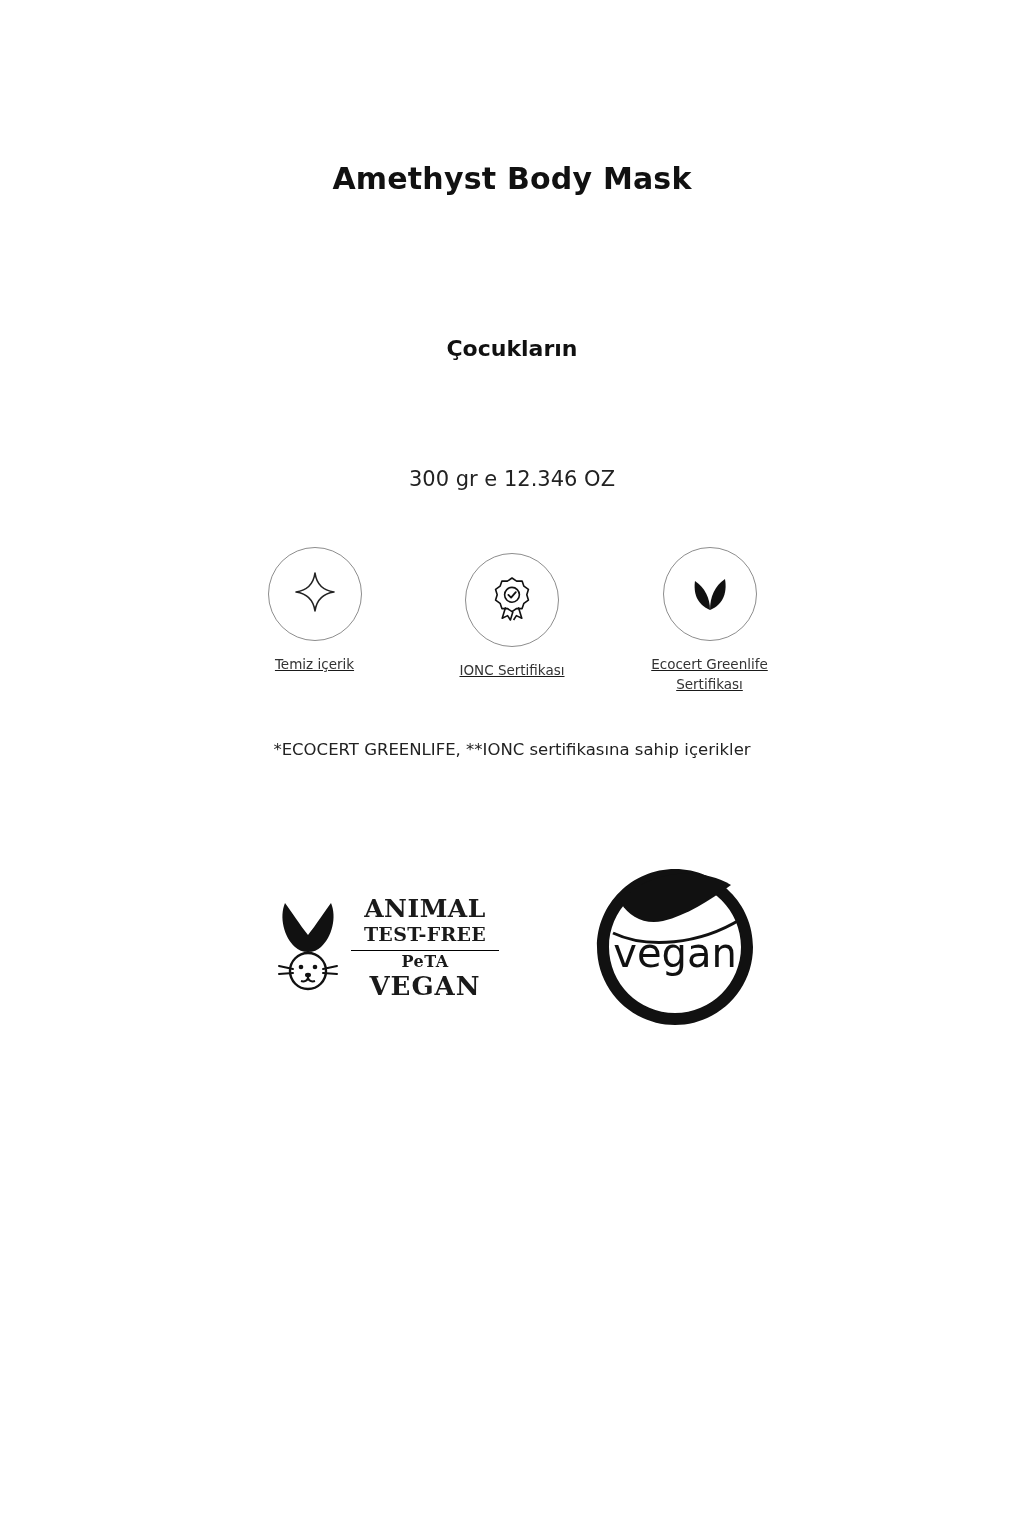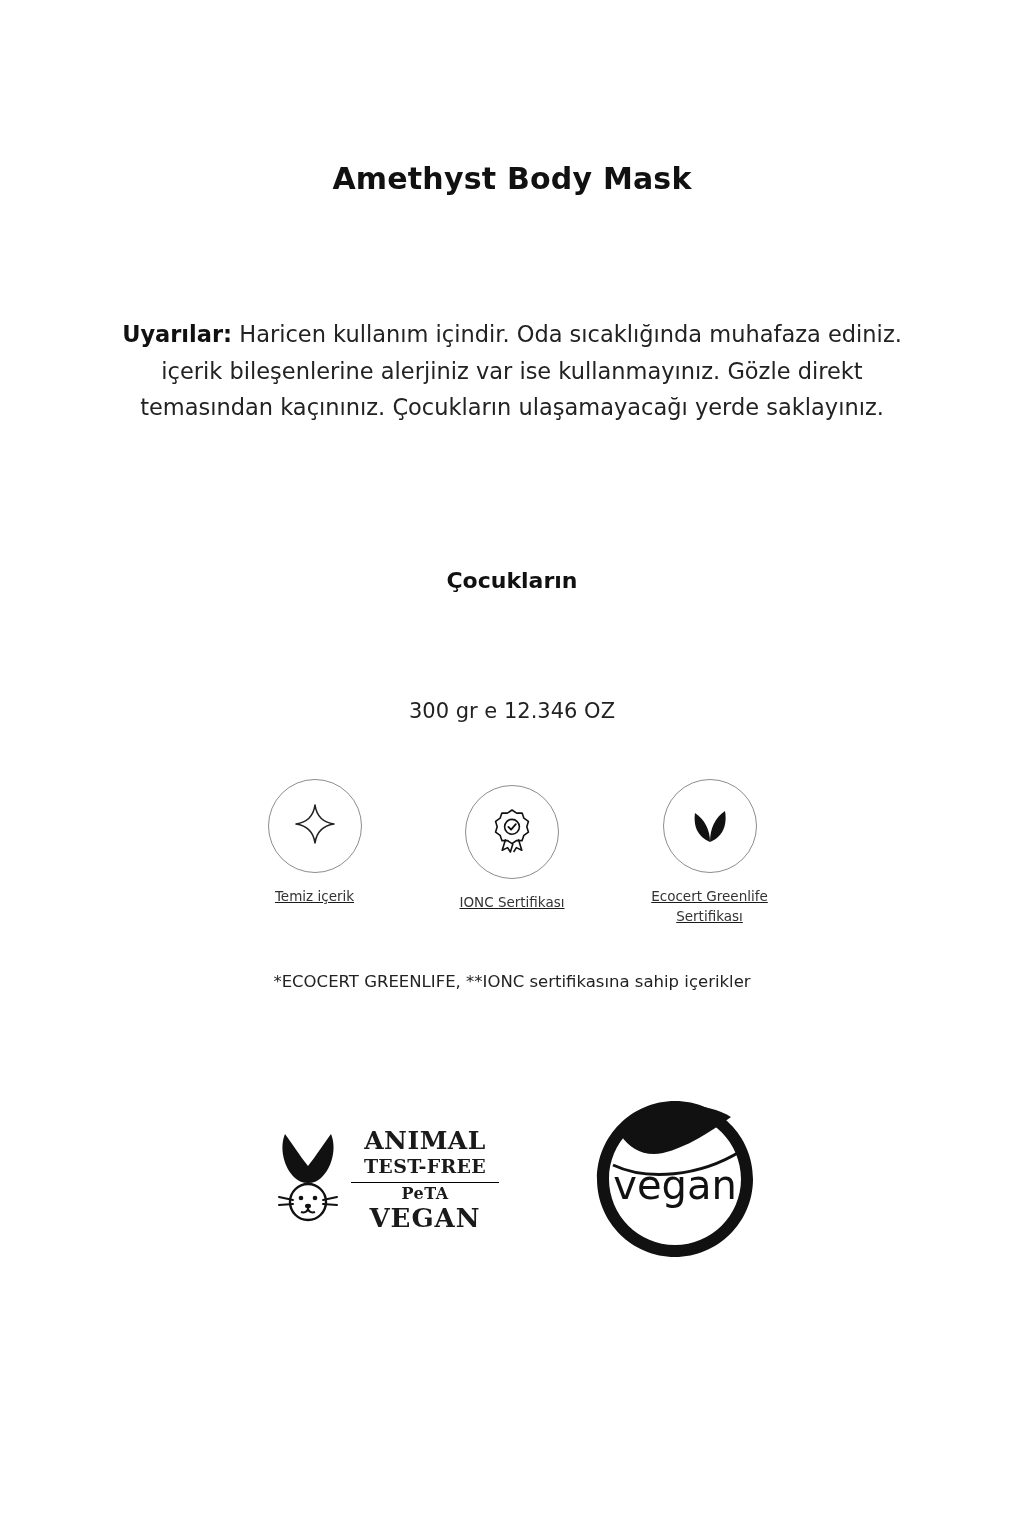--- a/index.html
+++ b/index.html
@@ -114,20 +114,21 @@
     align-items: center;
     gap: 92px;
   }
   .logo-peta {
     display: flex;
     flex-direction: column;
     align-items: center;
   }
   .peta-row {
     display: flex;
+    align-items: center;
   }
   .peta-text {
     display: flex;
     flex-direction: column;
     align-items: center;
     font-family: "DejaVu Serif", serif;
     line-height: 1;
   }
   .peta-line1 {
     font-size: 25px;
@@ -163,23 +164,20 @@
     height: 168px;
   }
 </style>
 </head>
 <body>
 
 <div class="page">
 
   <h1 class="product-title">Amethyst Body Mask</h1>
 
-  <p class="warnings">
-    <span class="lead">Uyarılar:</span><span> Haricen kullanım içindir. Oda sıcaklığında muhafaza ediniz. içerik bileşenlerine alerjiniz var ise kullanmayınız. Gözle direkt temasından kaçınınız. Çocukların ulaşamayacağı yerde saklayınız.</span>
-  </p>
 
   <h2 class="ingredients-heading">Çocukların</h2>
 
 
   <div class="net-weight">300 gr e 12.346 OZ</div>
 
   <div class="badges">
 
     <div class="badge">
       <div class="badge-circle">

